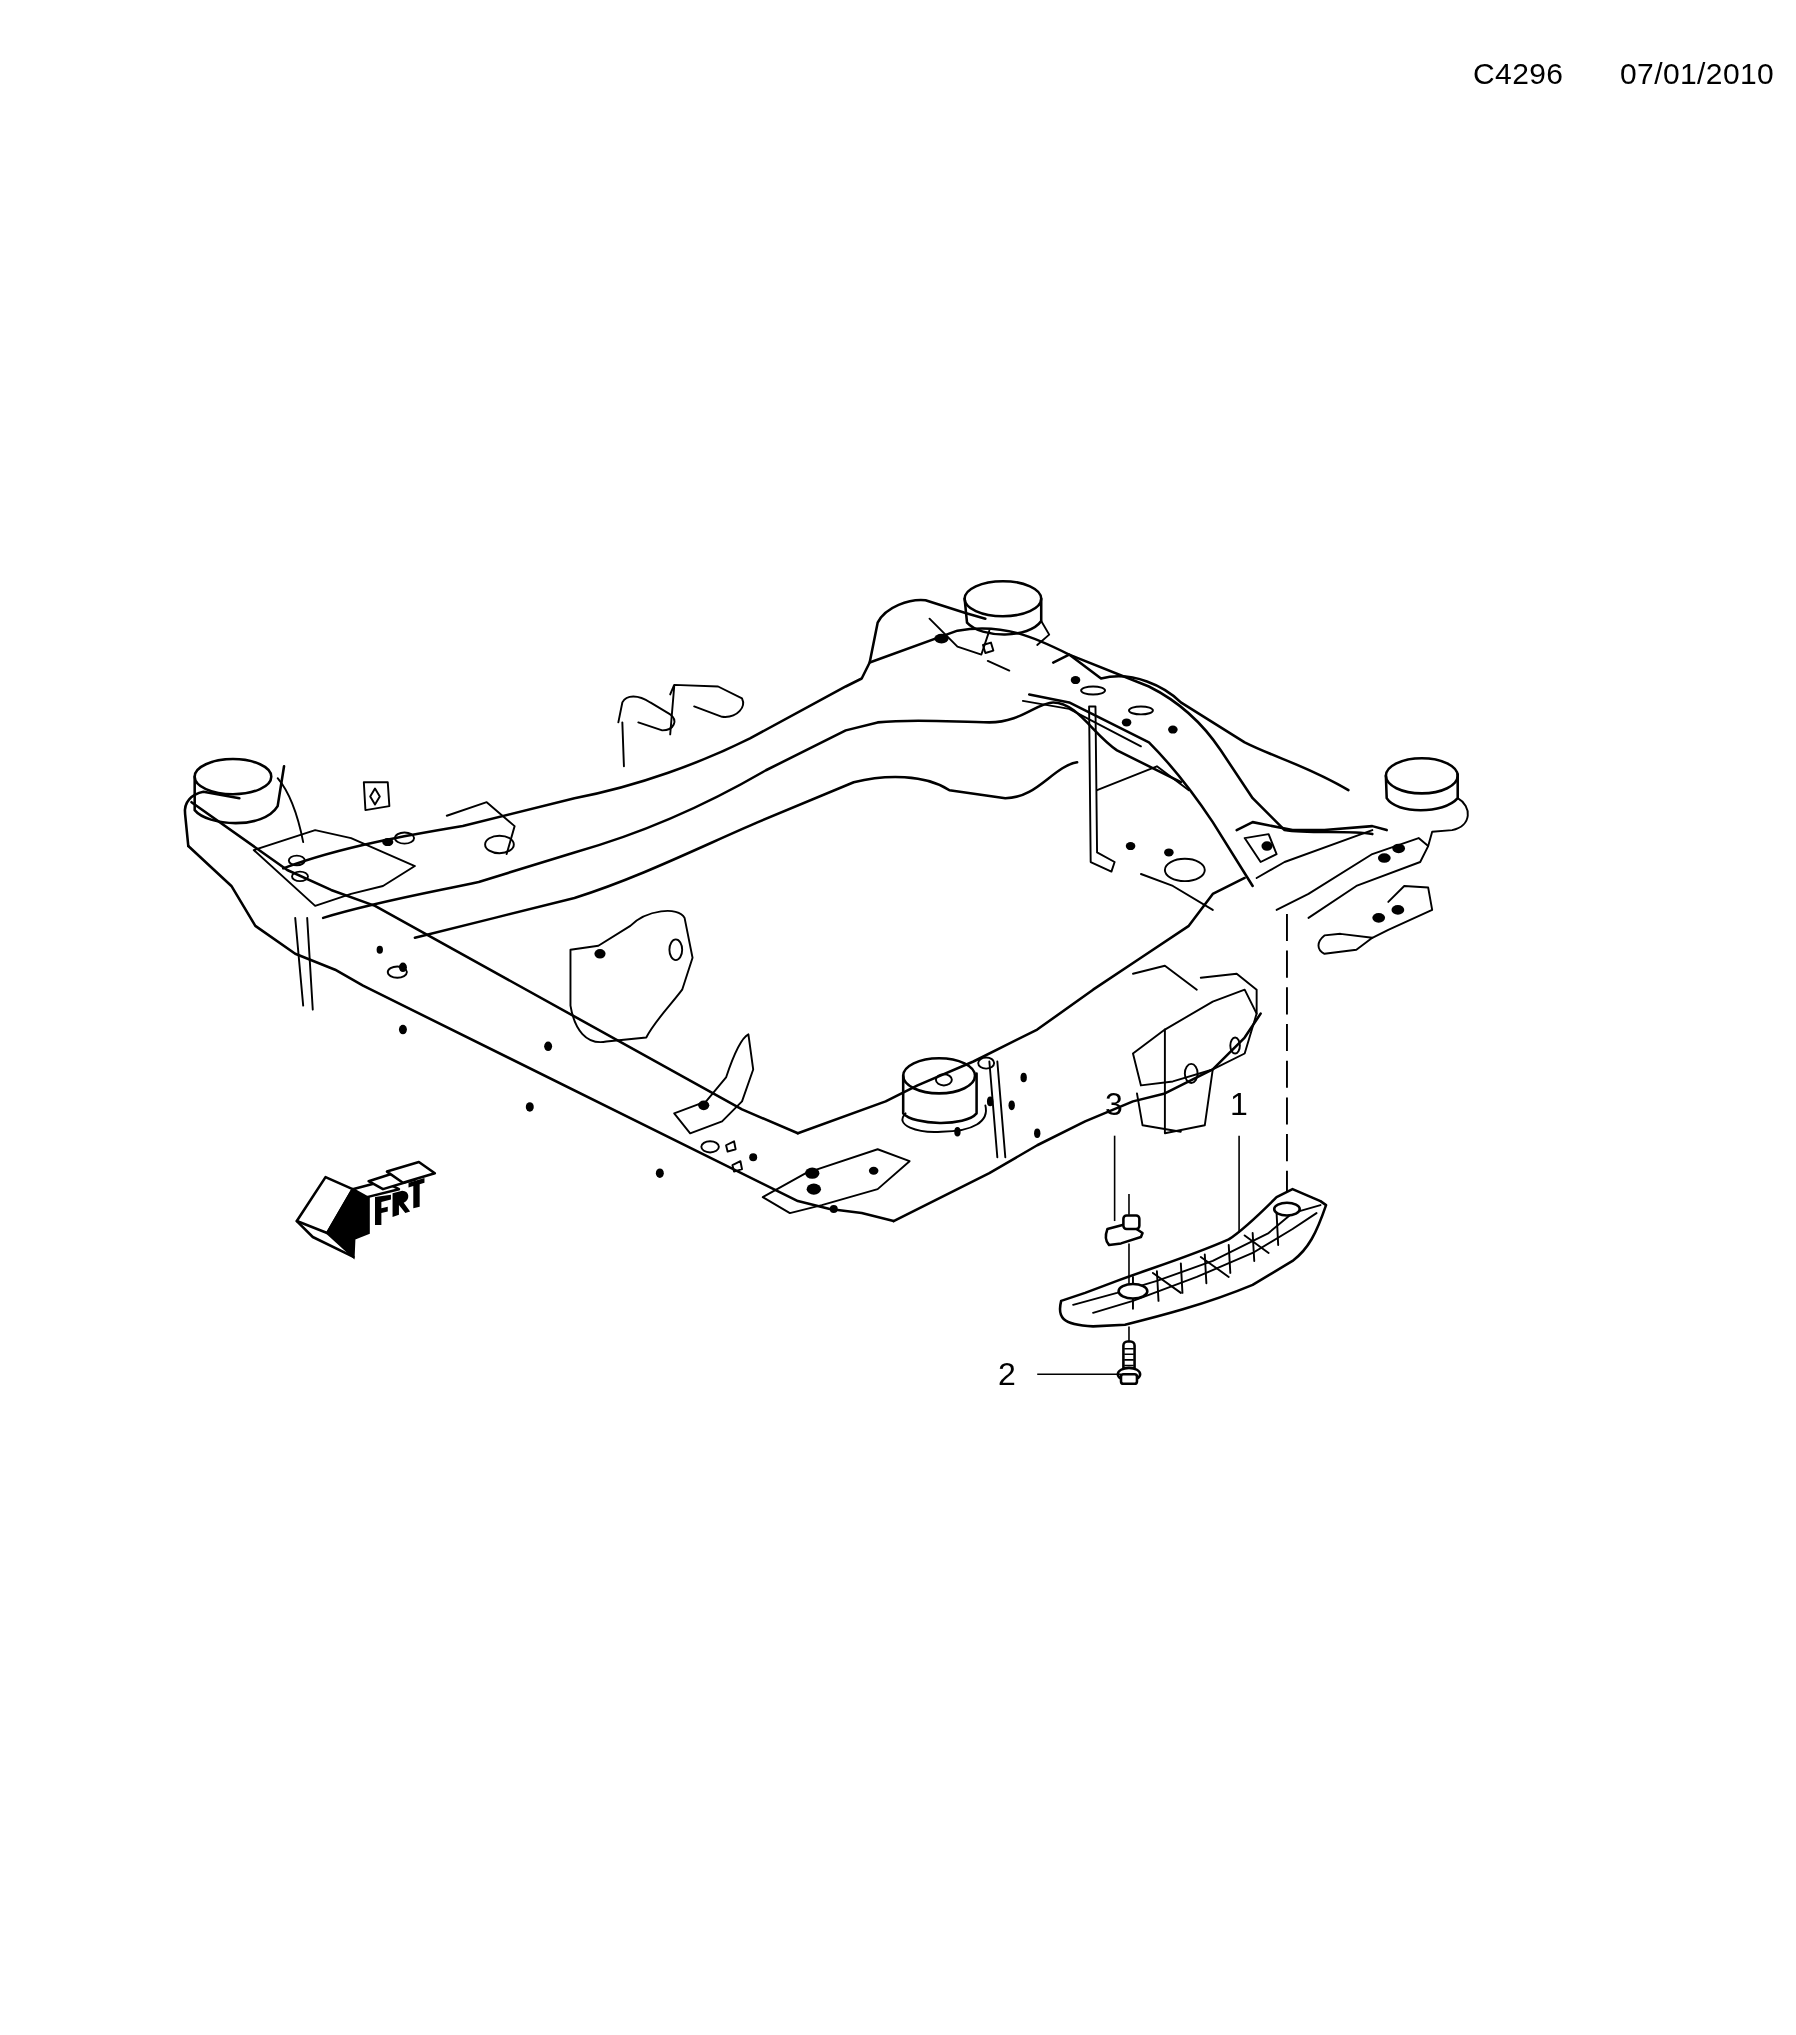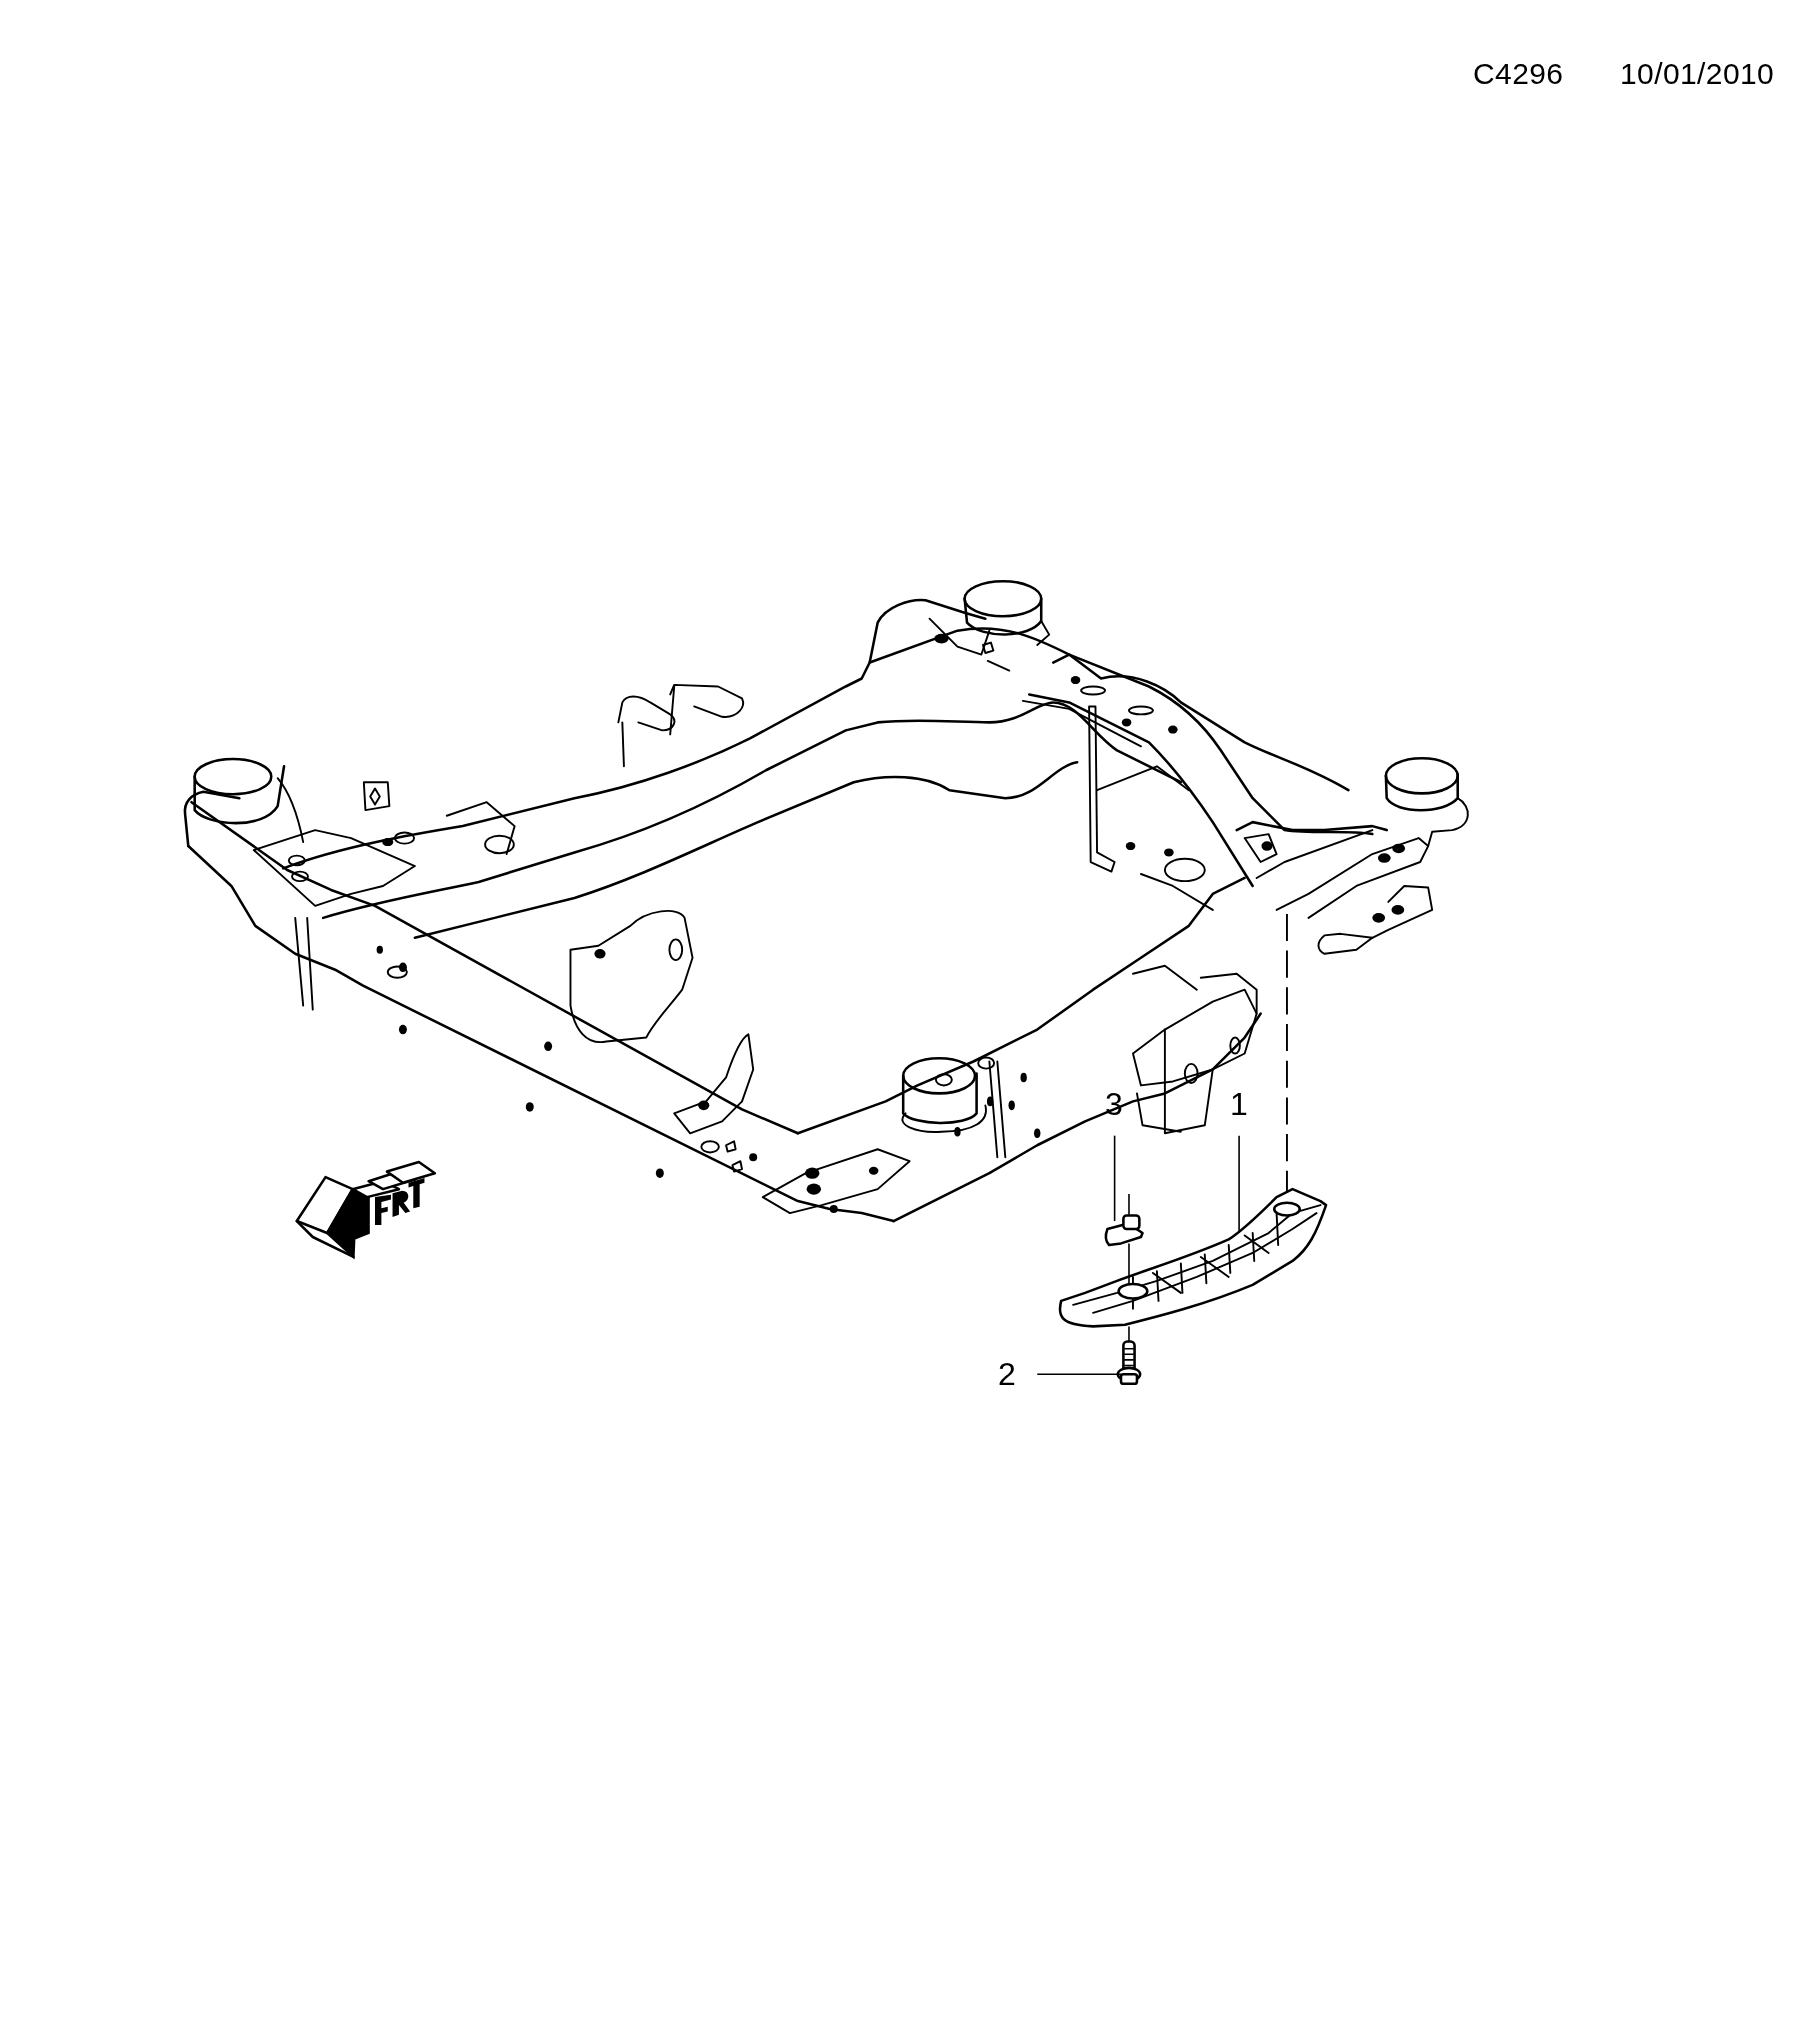--- a/index.html
+++ b/index.html
@@ -14,21 +14,21 @@
   .ln2 { fill:none; stroke:#000; stroke-width:2.4; stroke-linejoin:round; stroke-linecap:round; }
   .ln-thin { fill:none; stroke:#000; stroke-width:2; }
   .fillw { fill:#fff; stroke:#000; stroke-width:3.2; stroke-linejoin:round; }
   .dot { fill:#000; }
   .dash { fill:none; stroke:#000; stroke-width:2.4; stroke-dasharray:34 12; }
 </style>
 </head>
 <body>
 
 <div class="hdr hdr-code">C4296</div>
-<div class="hdr hdr-date">10/01/2010</div>
+<div class="hdr hdr-date">07/01/2010</div>
 
 <svg class="drawing" viewBox="0 0 2251 2551">
 
   <g>
 
     <path class="ln" d="M 355 1088 C 430 1060 520 1045 580 1035 L 720 1000 C 800 985 880 955 940 925 L 1060 860 L 1080 850 L 1090 830 L 1200 790 C 1260 780 1300 800 1340 820 L 1380 850 C 1420 840 1460 860 1480 880 L 1560 930 C 1600 950 1640 960 1690 990"></path>
     <path class="ln" d="M 405 1150 C 470 1130 540 1118 600 1105 L 720 1068 C 820 1040 900 1000 960 965 L 1060 915 L 1100 905 C 1150 900 1200 905 1240 905 C 1280 905 1300 880 1320 880 C 1350 880 1370 920 1400 940 L 1480 980"></path>
     <path class="ln" d="M 520 1175 C 580 1160 660 1140 720 1125 C 800 1100 880 1060 950 1030 L 1070 980 C 1110 970 1160 970 1190 990 L 1260 1000 C 1300 1000 1320 960 1350 955"></path>
 
     <path class="ln" d="M 240 1005 L 360 1090 L 415 1115 L 470 1135 L 930 1390 L 1000 1420"></path>

